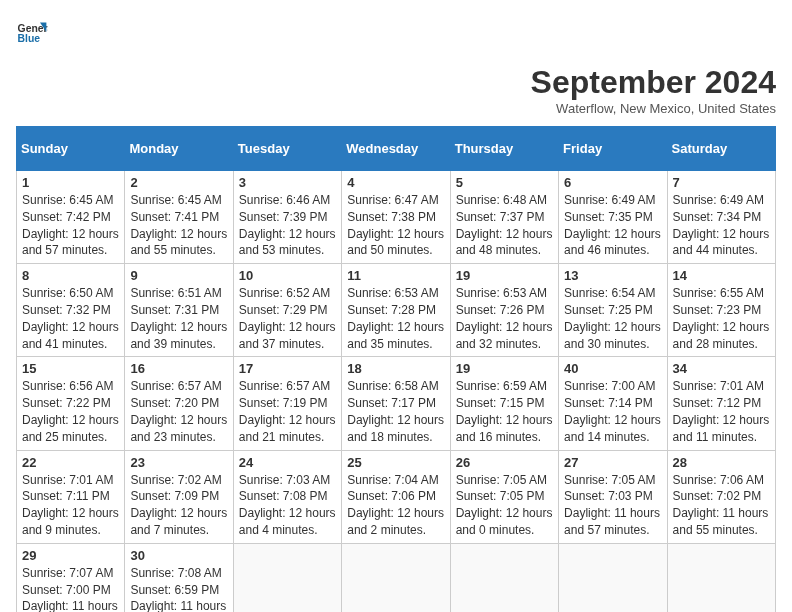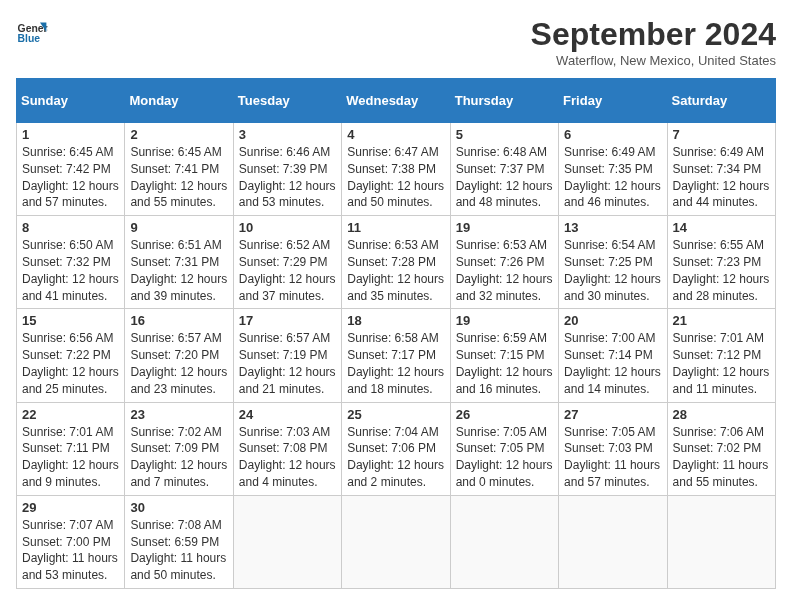--- a/index.html
+++ b/index.html
@@ -25,20 +25,21 @@
       width: 32px;
       height: 32px;
     }
     .title-area {
       text-align: right;
     }
     .month-title {
       font-size: 32px;
       font-weight: bold;
       color: #333;
+      margin-top: 48px;
     }
     .location {
       font-size: 13px;
       color: #555;
     }
     table {
       width: 100%;
       border-collapse: collapse;
       table-layout: fixed;
     }
@@ -183,25 +184,25 @@
         </td>
         <td>
           <span class="day-num">18</span>
           <div class="cell-content">Sunrise: 6:58 AM<br>Sunset: 7:17 PM<br>Daylight: 12 hours<br>and 18 minutes.</div>
         </td>
         <td>
           <span class="day-num">19</span>
           <div class="cell-content">Sunrise: 6:59 AM<br>Sunset: 7:15 PM<br>Daylight: 12 hours<br>and 16 minutes.</div>
         </td>
         <td>
-          <span class="day-num">20</span>
+          <span class="day-num">40</span>
           <div class="cell-content">Sunrise: 7:00 AM<br>Sunset: 7:14 PM<br>Daylight: 12 hours<br>and 14 minutes.</div>
         </td>
         <td>
-          <span class="day-num">21</span>
+          <span class="day-num">34</span>
           <div class="cell-content">Sunrise: 7:01 AM<br>Sunset: 7:12 PM<br>Daylight: 12 hours<br>and 11 minutes.</div>
         </td>
       </tr>
       <tr>
         <td>
           <span class="day-num">22</span>
           <div class="cell-content">Sunrise: 7:01 AM<br>Sunset: 7:11 PM<br>Daylight: 12 hours<br>and 9 minutes.</div>
         </td>
         <td>
           <span class="day-num">23</span>

